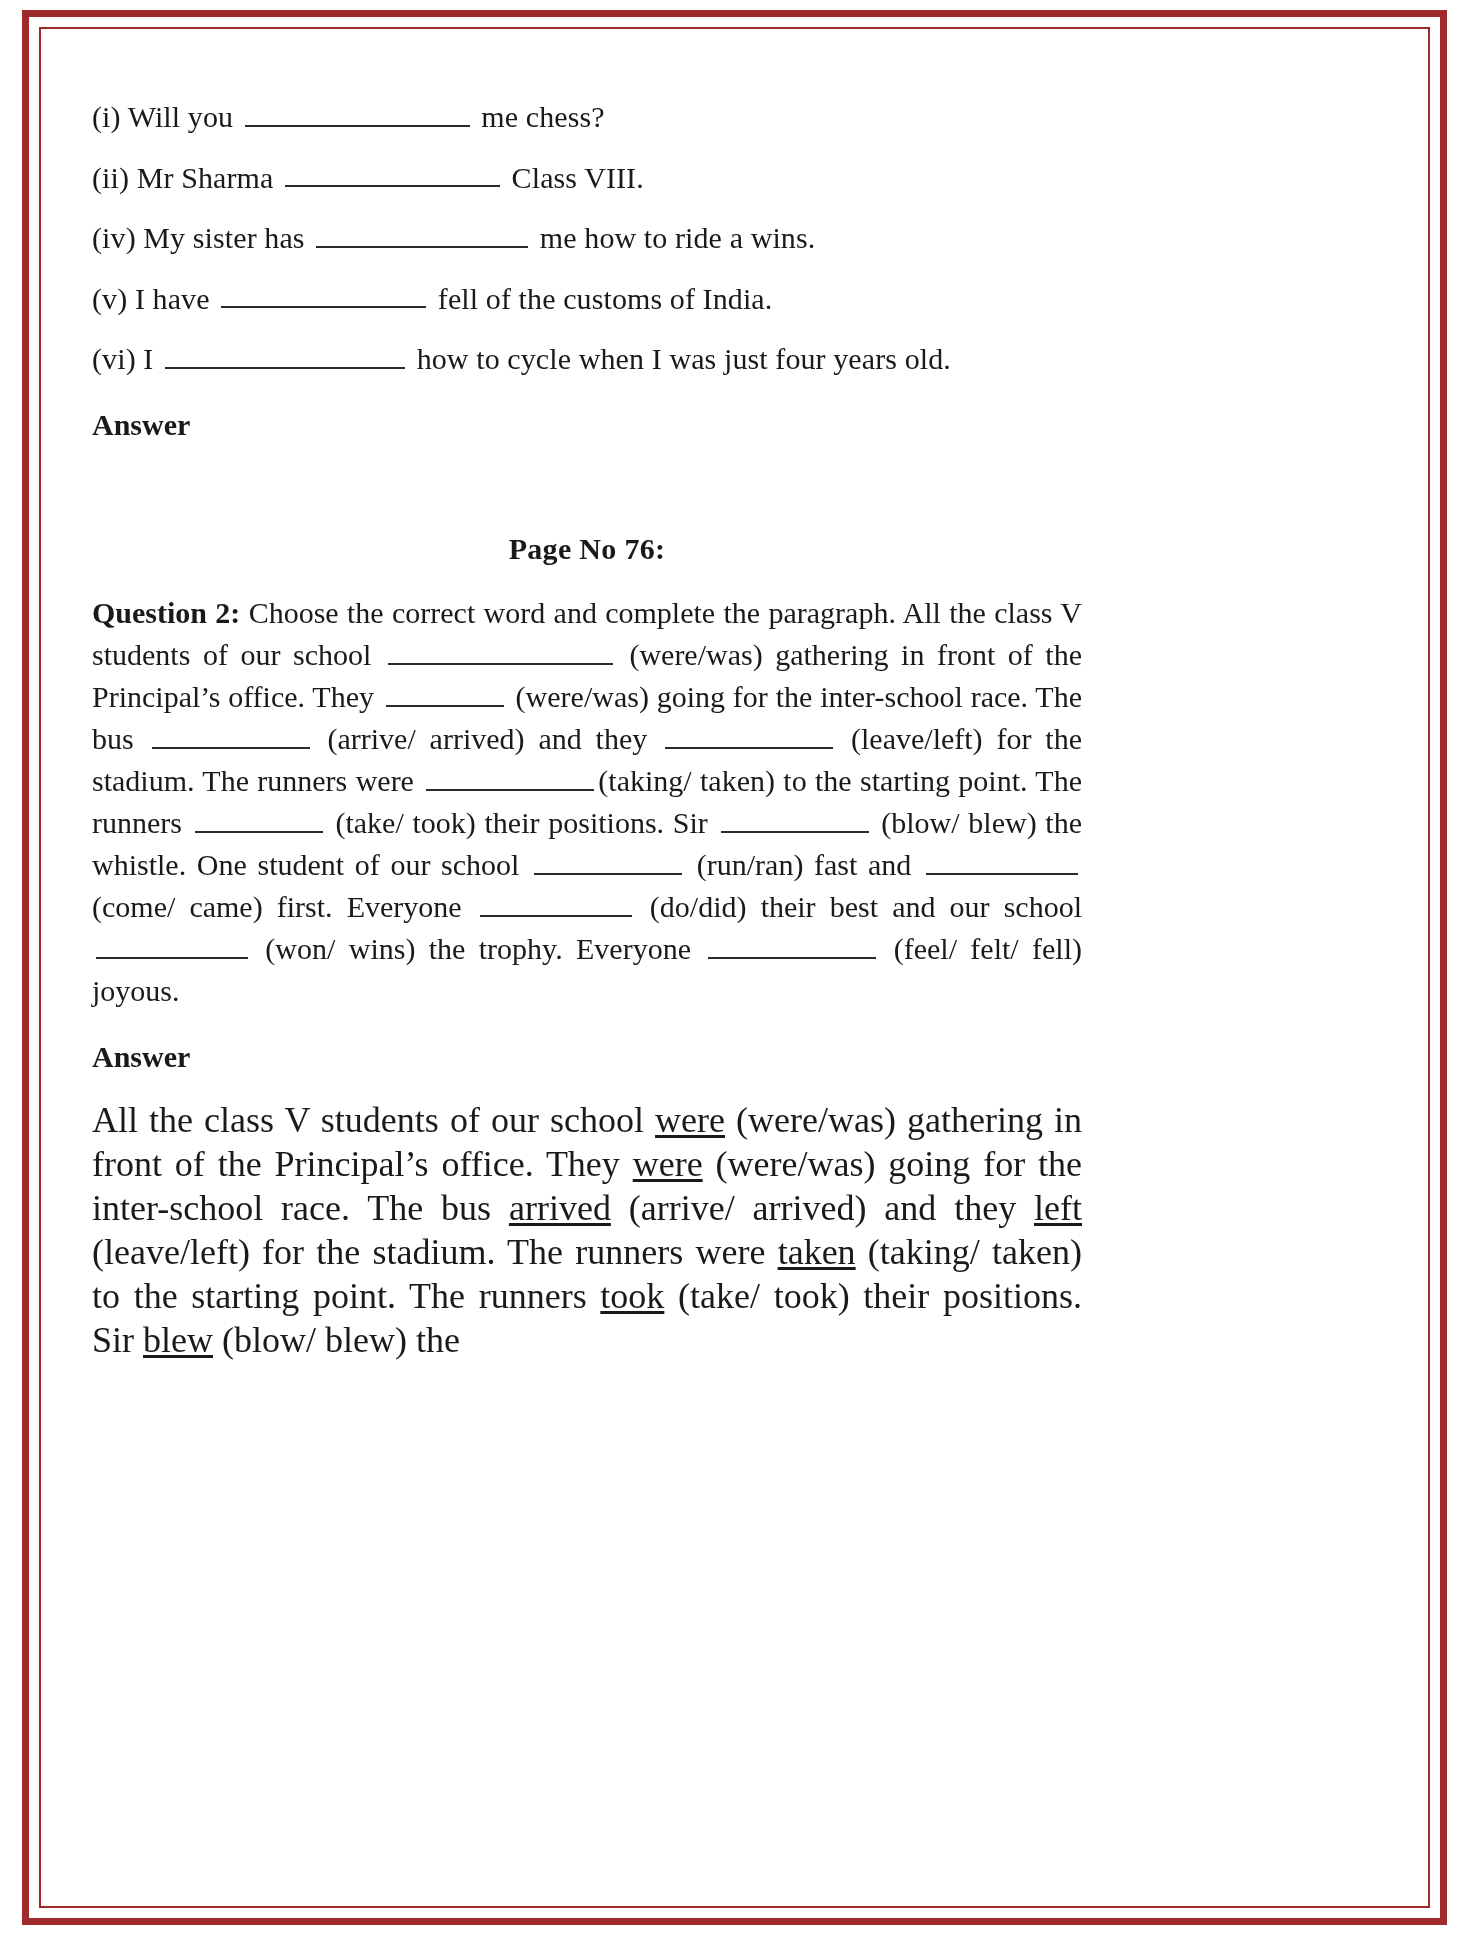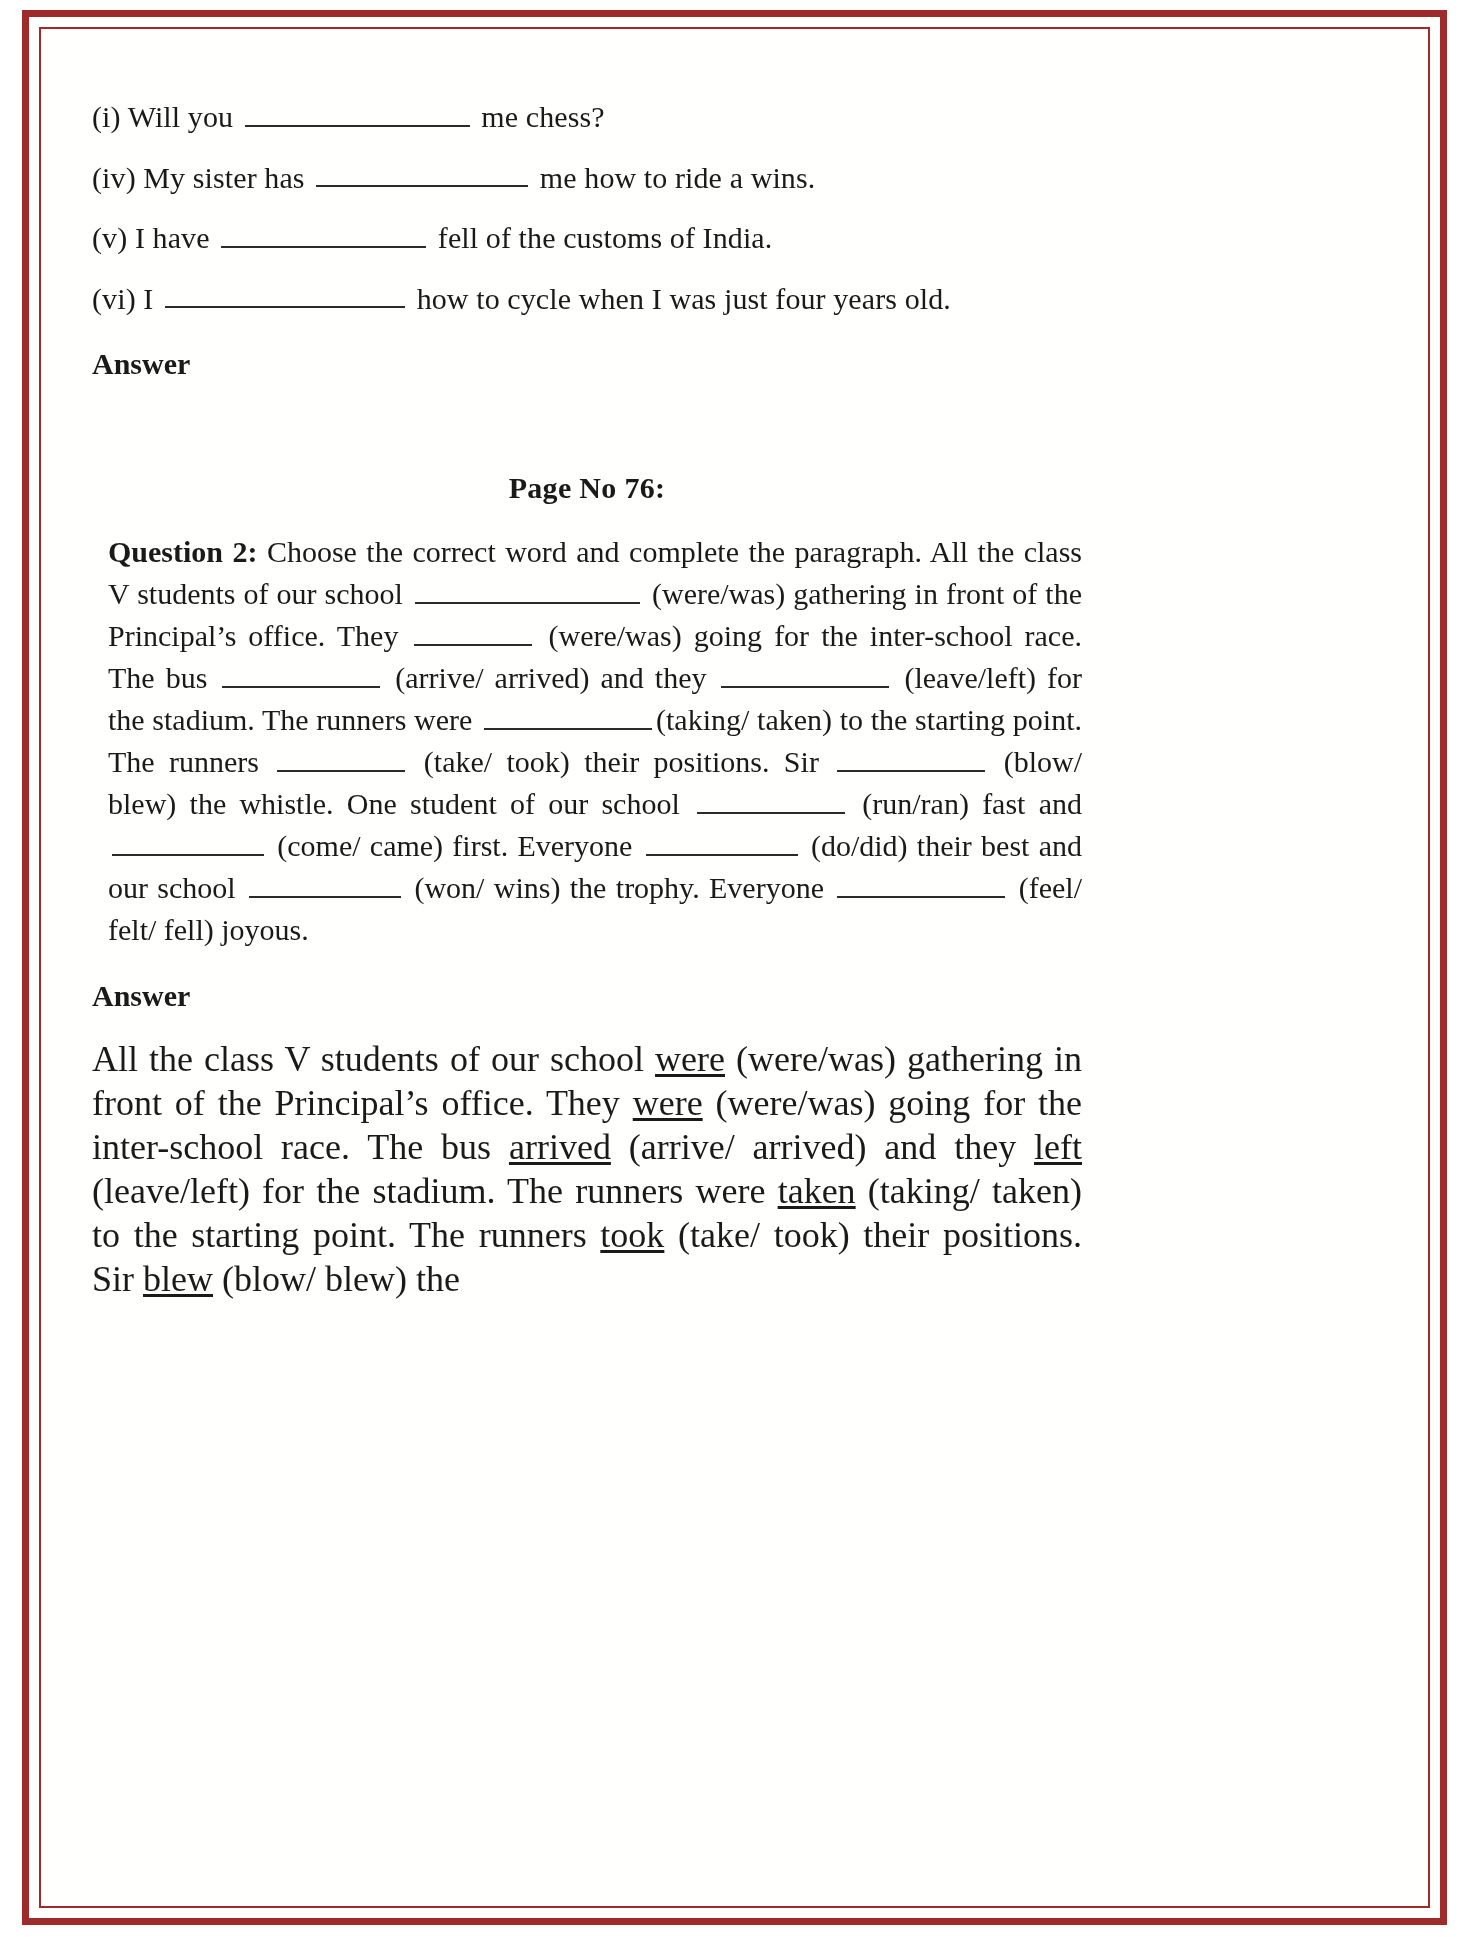--- a/index.html
+++ b/index.html
@@ -102,21 +102,21 @@
     margin-top: 92px;
     margin-bottom: 26px;
     letter-spacing: 0.3px;
   }
 
   .para {
     font-size: 30px;
     line-height: 42px;
     text-align: justify;
     text-justify: inter-word;
-    margin: 0 0 18px 16px;
+    margin: 0 0 18px 0;
   }
   .para b { font-weight: bold; }
 
   .para-q { margin-bottom: 20px; }
 
   .heading-answer2 {
     font-size: 30px;
     font-weight: bold;
     margin-top: 30px;
     margin-bottom: 26px;
@@ -146,20 +146,26 @@
 
   <div class="content">
 
     <div class="q-line">
       <span>(i)</span>
       <span>Will you</span>
       <span class="blank b-225"></span>
       <span>me chess?</span>
     </div>
 
+    <div class="q-line">
+      <span>(ii)</span>
+      <span>Mr Sharma</span>
+      <span class="blank b-215"></span>
+      <span>Class VIII.</span>
+    </div>
 
 
     <div class="q-line">
       <span>(iv)</span>
       <span>My sister has</span>
       <span class="blank b-212"></span>
       <span>me how to ride a wins.</span>
     </div>
 
     <div class="q-line">

